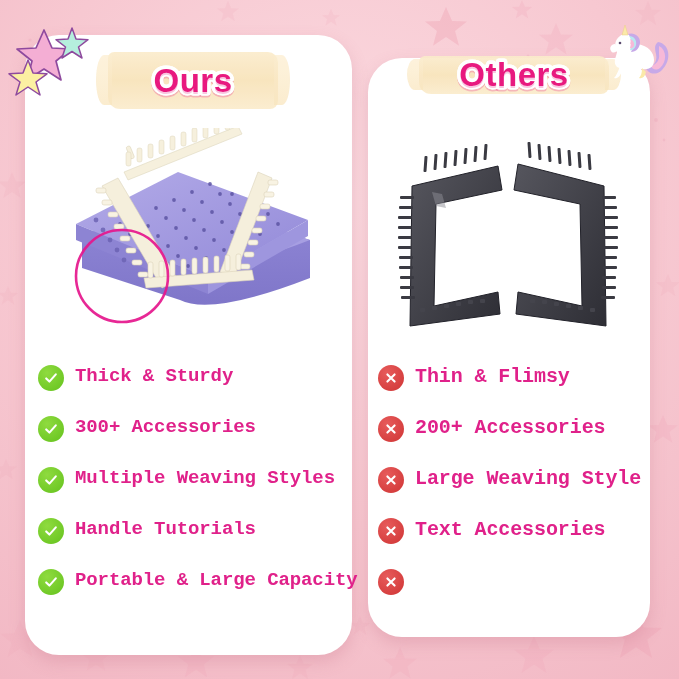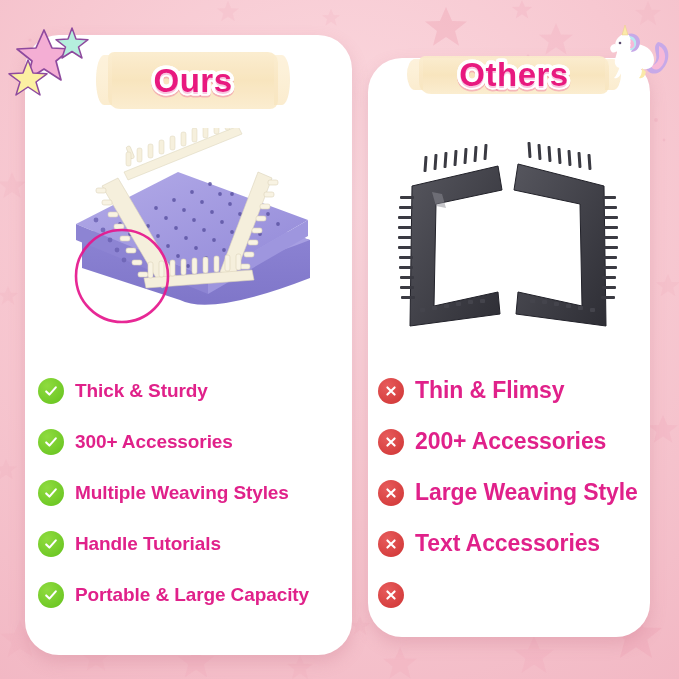--- a/index.html
+++ b/index.html
@@ -62,33 +62,33 @@
 
   
   .product{position:absolute;}
   #product-ours{left:62px;top:128px;width:262px;height:200px;}
   #product-others{left:390px;top:130px;width:240px;height:200px;}
 
   
   .list{position:absolute;}
   #list-ours{left:38px;top:365px;width:310px;}
   #list-others{left:378px;top:365px;width:270px;}
-  .row{display:flex;align-items:center;height:51px;}
+  .row{display:flex;align-items:flex-start;height:51px;font-family:Liberation Mono, monospace;}
   .badge{
     width:26px;height:26px;border-radius:50%;flex:0 0 26px;
     display:flex;align-items:center;justify-content:center;margin-right:11px;
   }
   .badge.ok{background:radial-gradient(circle at 35% 30%,#8fdb3f,#64c21d);}
   .badge.no{background:radial-gradient(circle at 35% 30%,#e75b5b,#cf3434);}
   .badge svg{display:block;}
   .row .label{
     font-size:19px;font-weight:bold;color:#e0218a;white-space:nowrap;
     letter-spacing:-.1px;
   }
-  #list-others .row .label{font-size:23px;}
+  #list-others .row .label{font-size:20px;}
 
   
   #deco-stars{position:absolute;left:4px;top:16px;width:86px;height:84px;}
   #deco-unicorn{position:absolute;left:598px;top:22px;width:76px;height:62px;}
 </style>
 </head>
 <body>
 
 <div id="stage">
 

